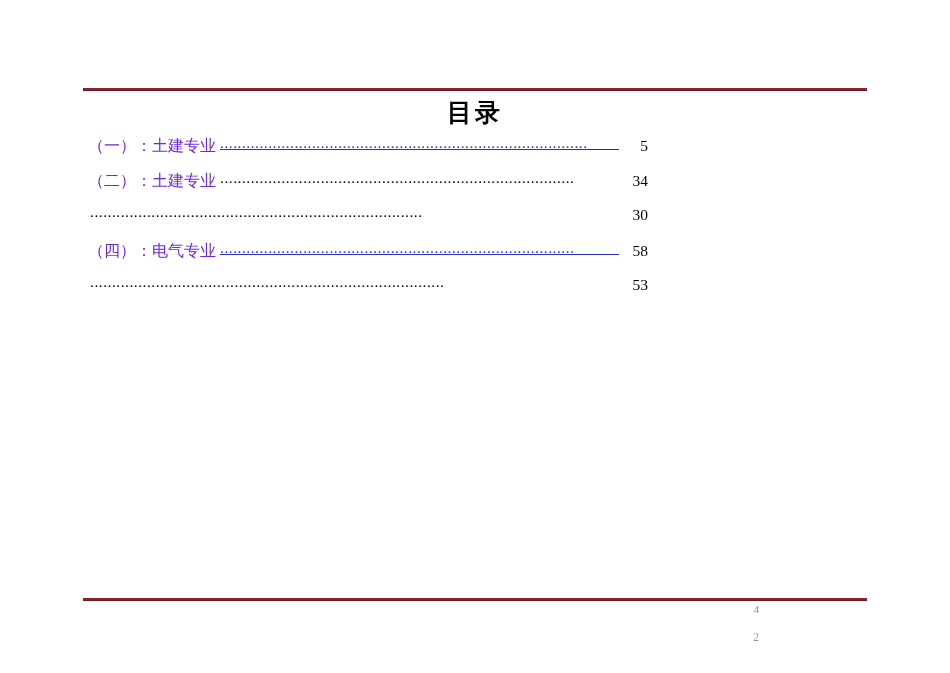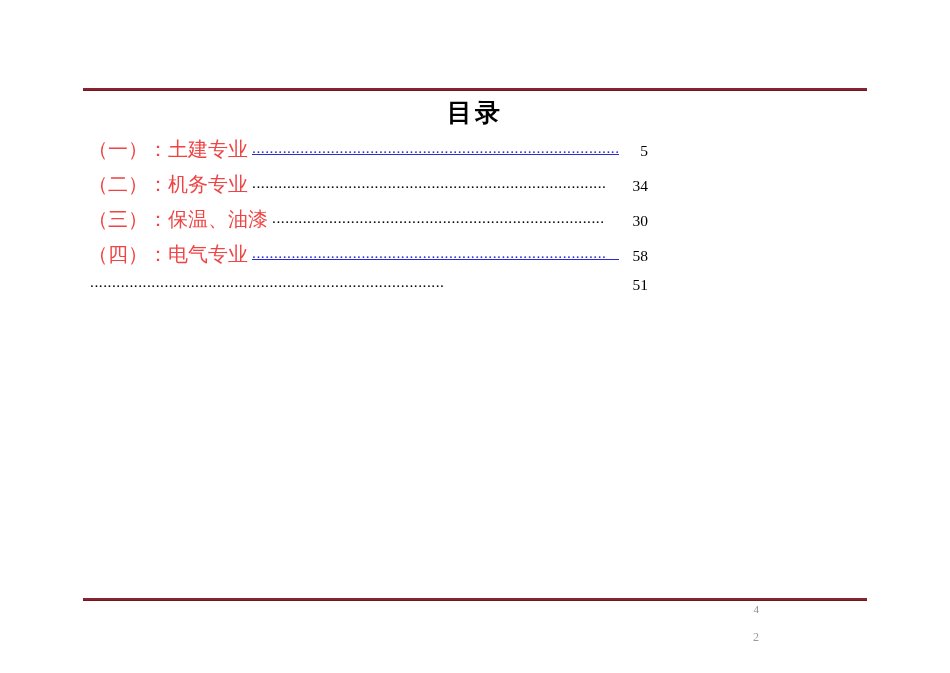--- a/index.html
+++ b/index.html
@@ -53,22 +53,22 @@
   .toc-row {
     display: flex;
     align-items: baseline;
     height: 35px;
     font-size: 15.5px;
     color: #000000;
     white-space: nowrap;
   }
   .toc-label {
     font-family: Liberation Sans, sans-serif;
-    font-size: 20px;
-    color: #ef4444;
+    font-size: 16px;
+    color: #6d28d9;
     flex: 0 0 auto;
     padding-right: 2px;
   }
   .leader {
     flex: 1 1 auto;
     position: relative;
     margin: 0 3px 0 2px;
     height: 14px;
     overflow: hidden;
     color: #000000;
@@ -134,48 +134,47 @@
 
     <div class="toc-row">
       <span class="toc-label">（一）：土建专业</span>
       <span class="leader link">
           <span class="dots">....................................................................................</span>
         </span>
       <span class="toc-page">5</span>
     </div>
 
     <div class="toc-row">
-      <span class="toc-label">（二）：机务专业</span>
+      <span class="toc-label">（二）：土建专业</span>
       <span class="leader">
           <span class="dots">.................................................................................</span>
         </span>
       <span class="toc-page">34</span>
     </div>
 
     <div class="toc-row">
-      <span class="toc-label">（三）：保温、油漆</span>
       <span class="leader">
           <span class="dots">............................................................................</span>
         </span>
       <span class="toc-page">30</span>
     </div>
 
     <div class="toc-row">
       <span class="toc-label">（四）：电气专业</span>
       <span class="leader link">
           <span class="dots">.................................................................................</span>
         </span>
       <span class="toc-page">58</span>
     </div>
 
     <div class="toc-row">
       <span class="leader">
           <span class="dots">.................................................................................</span>
         </span>
-      <span class="toc-page">51</span>
+      <span class="toc-page">53</span>
     </div>
 
 
   </div>
 
   <div class="rule rule-bottom"></div>
 
   <div class="page-num-main">4</div>
   <div class="page-num-alt">2</div>
 

